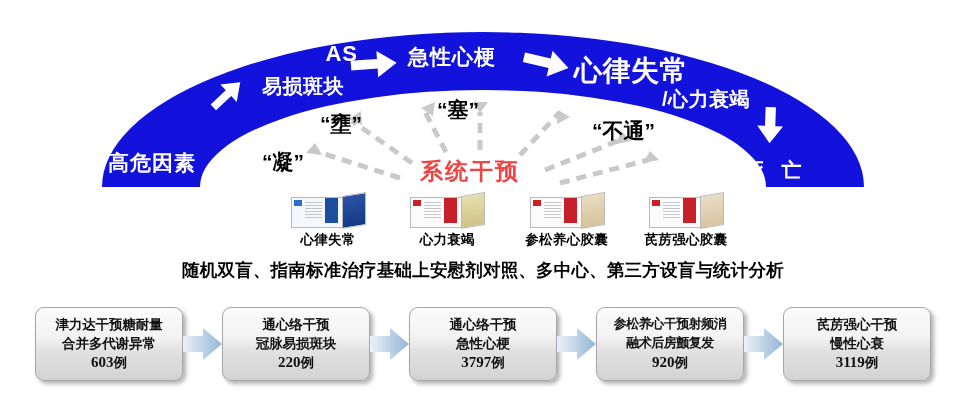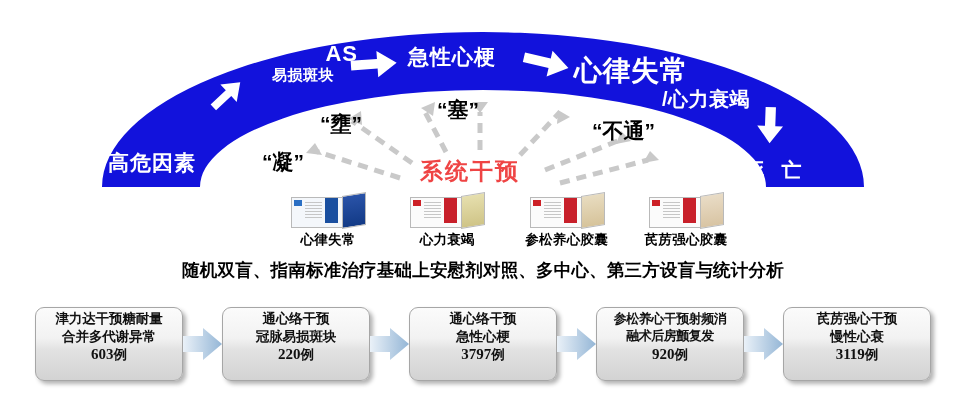--- a/index.html
+++ b/index.html
@@ -41,21 +41,21 @@
     color: #ffffff;
     font-weight: bold;
     white-space: nowrap;
     line-height: 1.05;
     text-align: center;
   }
 
   #lbl-risk      { left: 108px; top: 152px; font-size: 21px; letter-spacing: 1px; }
   #lbl-as        { left: 248px; top: 42px;  font-size: 21px; width: 110px; }
   #lbl-as .as-en { display:block; font-family: Liberation Sans, sans-serif; font-size: 22px; letter-spacing: 1px; text-align: right;}
-  #lbl-as .as-cn { display:block; font-size: 15px; letter-spacing: .5px; margin-top: 2px;}
+  #lbl-as .as-cn { display:block; font-size: 20px; letter-spacing: .5px; margin-top: 11px;}
   #lbl-ami       { left: 408px; top: 46px;  font-size: 21px; letter-spacing: 1px; }
   #lbl-arr       { left: 574px; top: 56px;  font-size: 28px; letter-spacing: .5px; }
   #lbl-hf        { left: 662px; top: 89px;  font-size: 20px; letter-spacing: .5px; }
   #lbl-death     { left: 744px; top: 160px; font-size: 20px; letter-spacing: 6px; }
 
   
   .inner-term {
     position: absolute;
     color: #000000;
     font-weight: bold;
@@ -194,23 +194,23 @@
     position: relative;
     width: 148px;
     height: 74px;
     border-radius: 9px;
     border: 1px solid #a6a6a6;
     background: linear-gradient(180deg,#fbfbfb 0%, #f2f2f2 42%, #e2e2e2 58%, #d3d3d3 100%);
     box-shadow: 3px 3px 4px rgba(0,0,0,0.30);
     display: flex;
     flex-direction: column;
     align-items: center;
-    justify-content: flex-end;
+    justify-content: space-between;
     box-sizing: border-box;
-    padding: 16px 3px;
+    padding: 8px 3px;
   }
   .fline {
     font-size: 13.5px;
     font-weight: bold;
     color: #111;
     line-height: 1.30;
     white-space: nowrap;
     letter-spacing: -0.1px;
   }
   .fbox.tight .fline { font-size: 13px; letter-spacing: -0.5px; }

